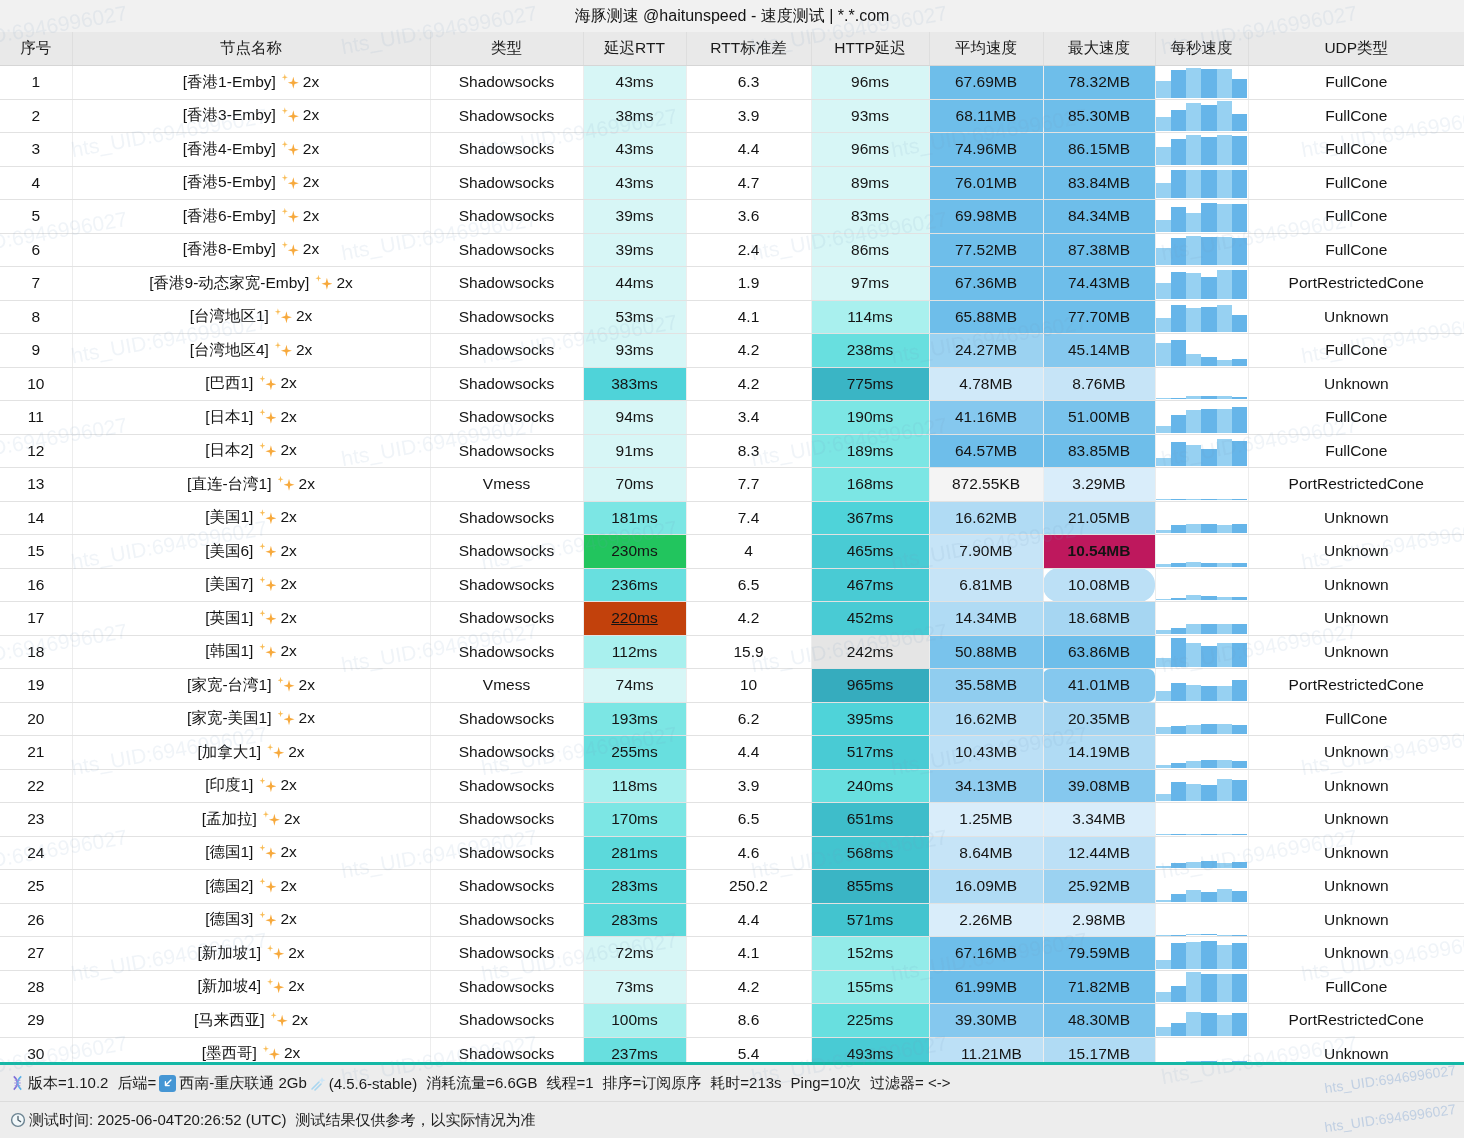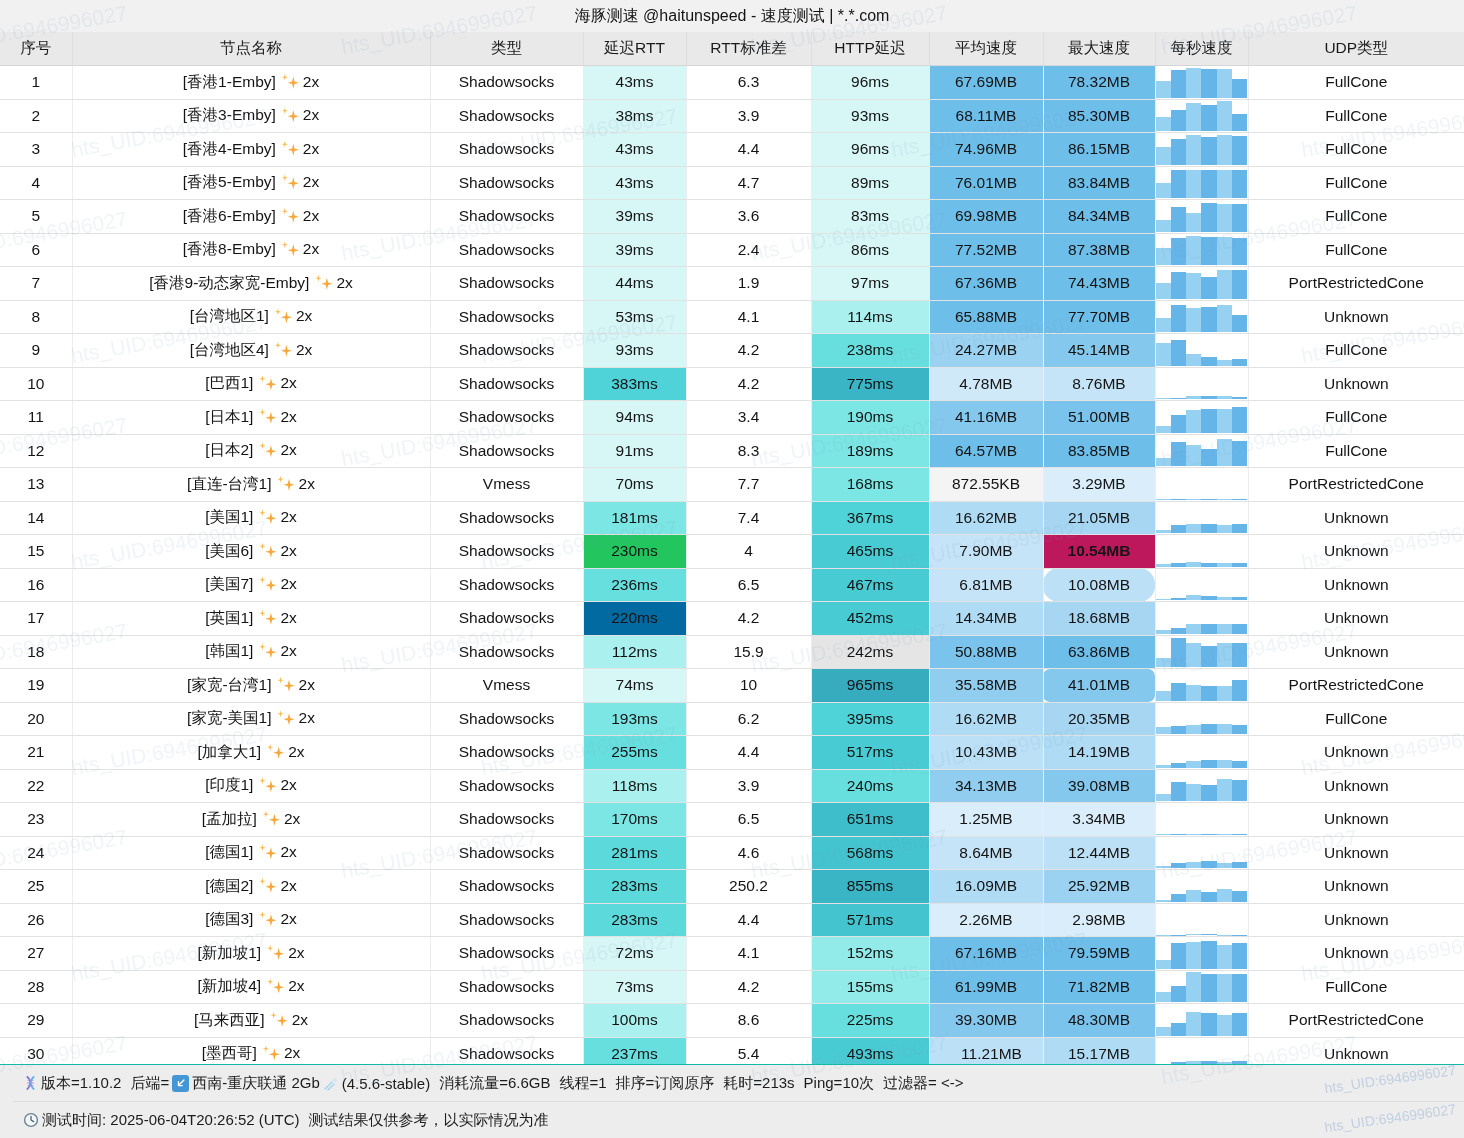--- a/index.html
+++ b/index.html
@@ -15,21 +15,21 @@
              white-space:nowrap;overflow:hidden;}
   table.t th:last-child,table.t td:last-child{border-right:none;}
   td.name{text-align:left;padding-left:4px;}
   .spark{display:flex;align-items:flex-end;height:31px;width:100%;}
   .spark .bar{flex:1 1 auto;}
   .spark-wrap{position:relative;display:inline-block;width:17px;height:15px;vertical-align:-2px;margin:0 4px 0 6px;}
   .star{position:absolute;background:#f7a93c;
         clip-path:polygon(50% 0%,61% 39%,100% 50%,61% 61%,50% 100%,39% 61%,0% 50%,39% 39%);}
   .star.big{width:11px;height:12px;right:0;bottom:0;}
   .star.small{width:6px;height:7px;left:0;top:0;background:#f9bc55;}
-  .footer{position:absolute;left:0;right:0;bottom:0;background:#ededed;border-top:1px solid #14b8a6;padding-left:13px;}
+  .footer{position:absolute;left:0;right:0;bottom:0;background:#ededed;border-top:3px solid #14b8a6;}
   .fline{height:36px;display:flex;align-items:center;gap:9px;padding:0 10px;font-size:15px;color:#1c1c1c;position:relative;}
   .fline + .fline{border-top:1px solid #dcdcdc;}
   .fline .seg{display:inline-flex;align-items:center;gap:3px;}
   .ficon{display:inline-flex;align-items:center;}
   .bicon{display:inline-flex;align-items:center;justify-content:center;width:17px;height:17px;
          background:#4596d4;border-radius:3px;}
   .wm-layer{position:absolute;inset:0;pointer-events:none;z-index:4;overflow:hidden;}
   .wm{position:absolute;font-size:21px;color:rgba(120,152,195,0.11);transform:rotate(-10deg);
       white-space:nowrap;font-family:"Liberation Sans",sans-serif;}
   .wm2{position:absolute;right:8px;font-size:14px;color:rgba(120,160,210,0.38);transform:rotate(-8deg);pointer-events:none;}
@@ -402,21 +402,21 @@
               <span class="bar" style="height: 9%; background: rgb(151, 209, 242);"></span>
               <span class="bar" style="height: 11%; background: rgb(102, 181, 233);"></span>
             </div>
           </td>
           <td>Unknown</td>
         </tr>
         <tr>
           <td>17</td>
           <td class="name"><span>[英国1]</span><span class="spark-wrap"><span class="star big"></span><span class="star small"></span></span><span>2x</span></td>
           <td>Shadowsocks</td>
-          <td style="background: #0369a1;">220ms</td>
+          <td style="background: #c2410c; text-decoration: underline;">220ms</td>
           <td>4.2</td>
           <td style="background: rgb(73, 203, 212);">452ms</td>
           <td style="background: rgb(176, 219, 244); margin-top: 41px;">14.34MB</td>
           <td style="background: rgb(166, 214, 242);">18.68MB</td>
           <td>
             <div class="spark">
               <span class="bar" style="height: 13%; background: rgb(151, 209, 242);"></span>
               <span class="bar" style="height: 20%; background: rgb(102, 181, 233);"></span>
               <span class="bar" style="height: 30%; background: rgb(151, 209, 242);"></span>
               <span class="bar" style="height: 32%; background: rgb(102, 181, 233);"></span>

